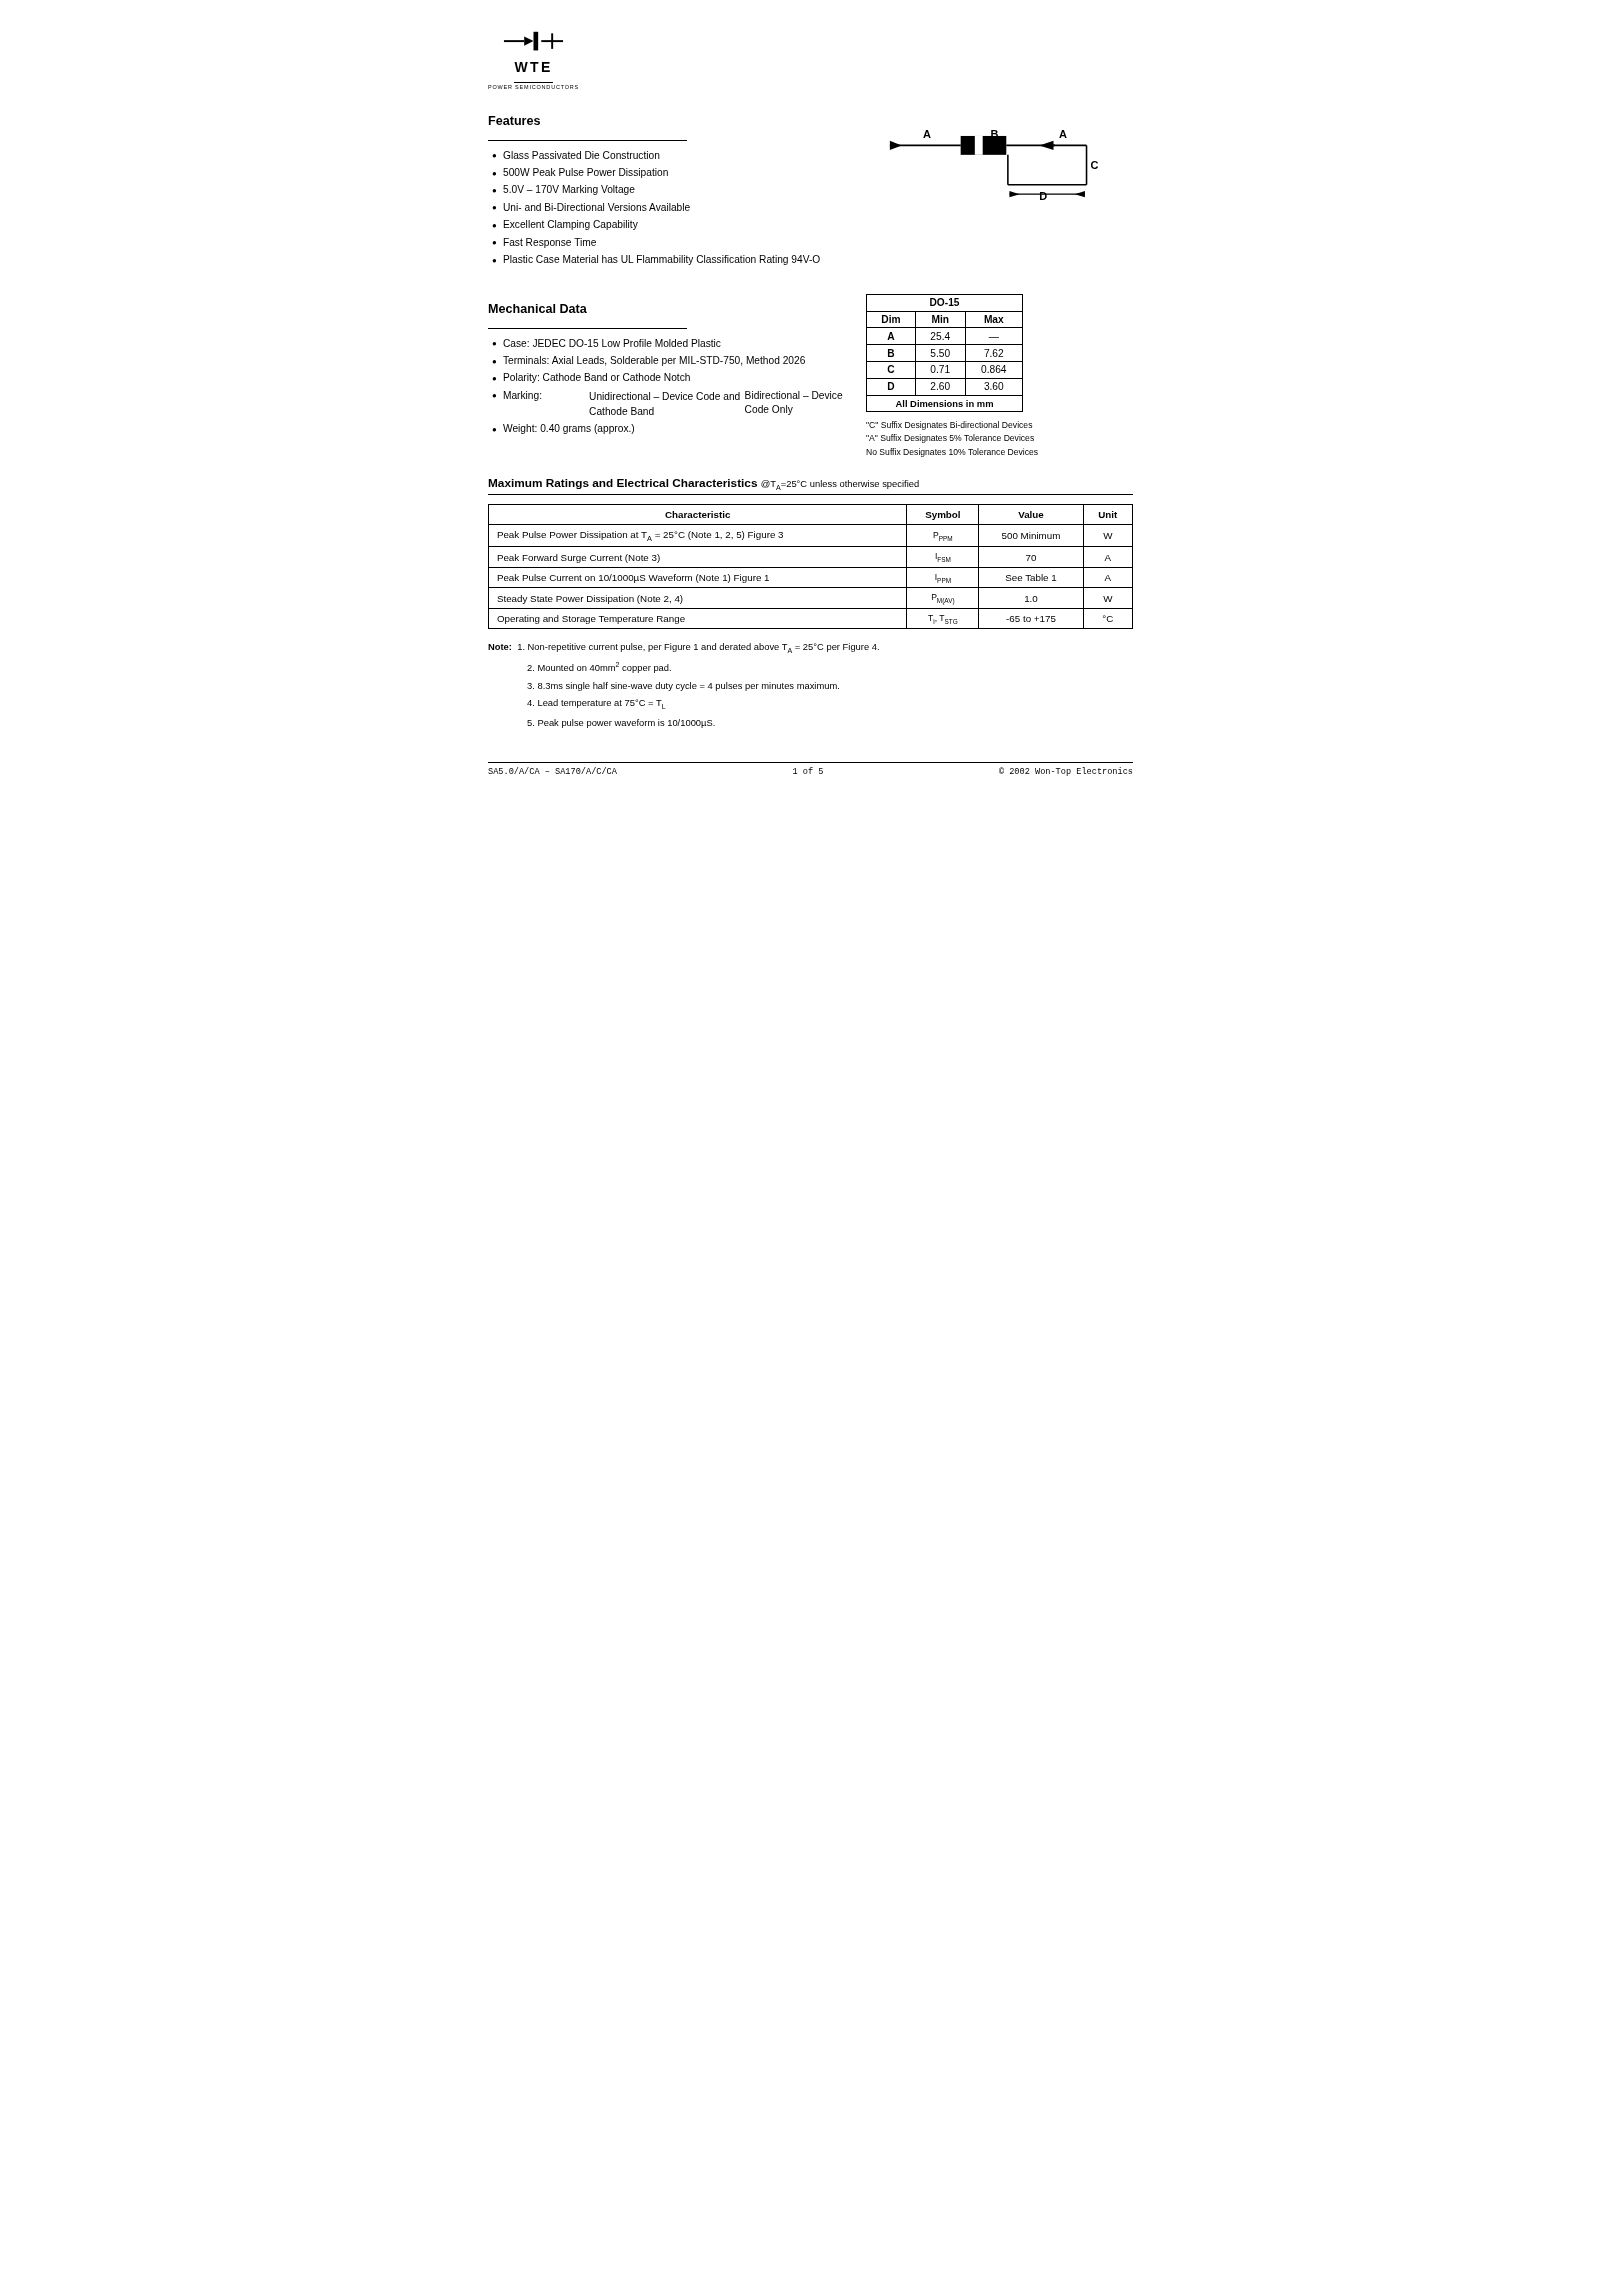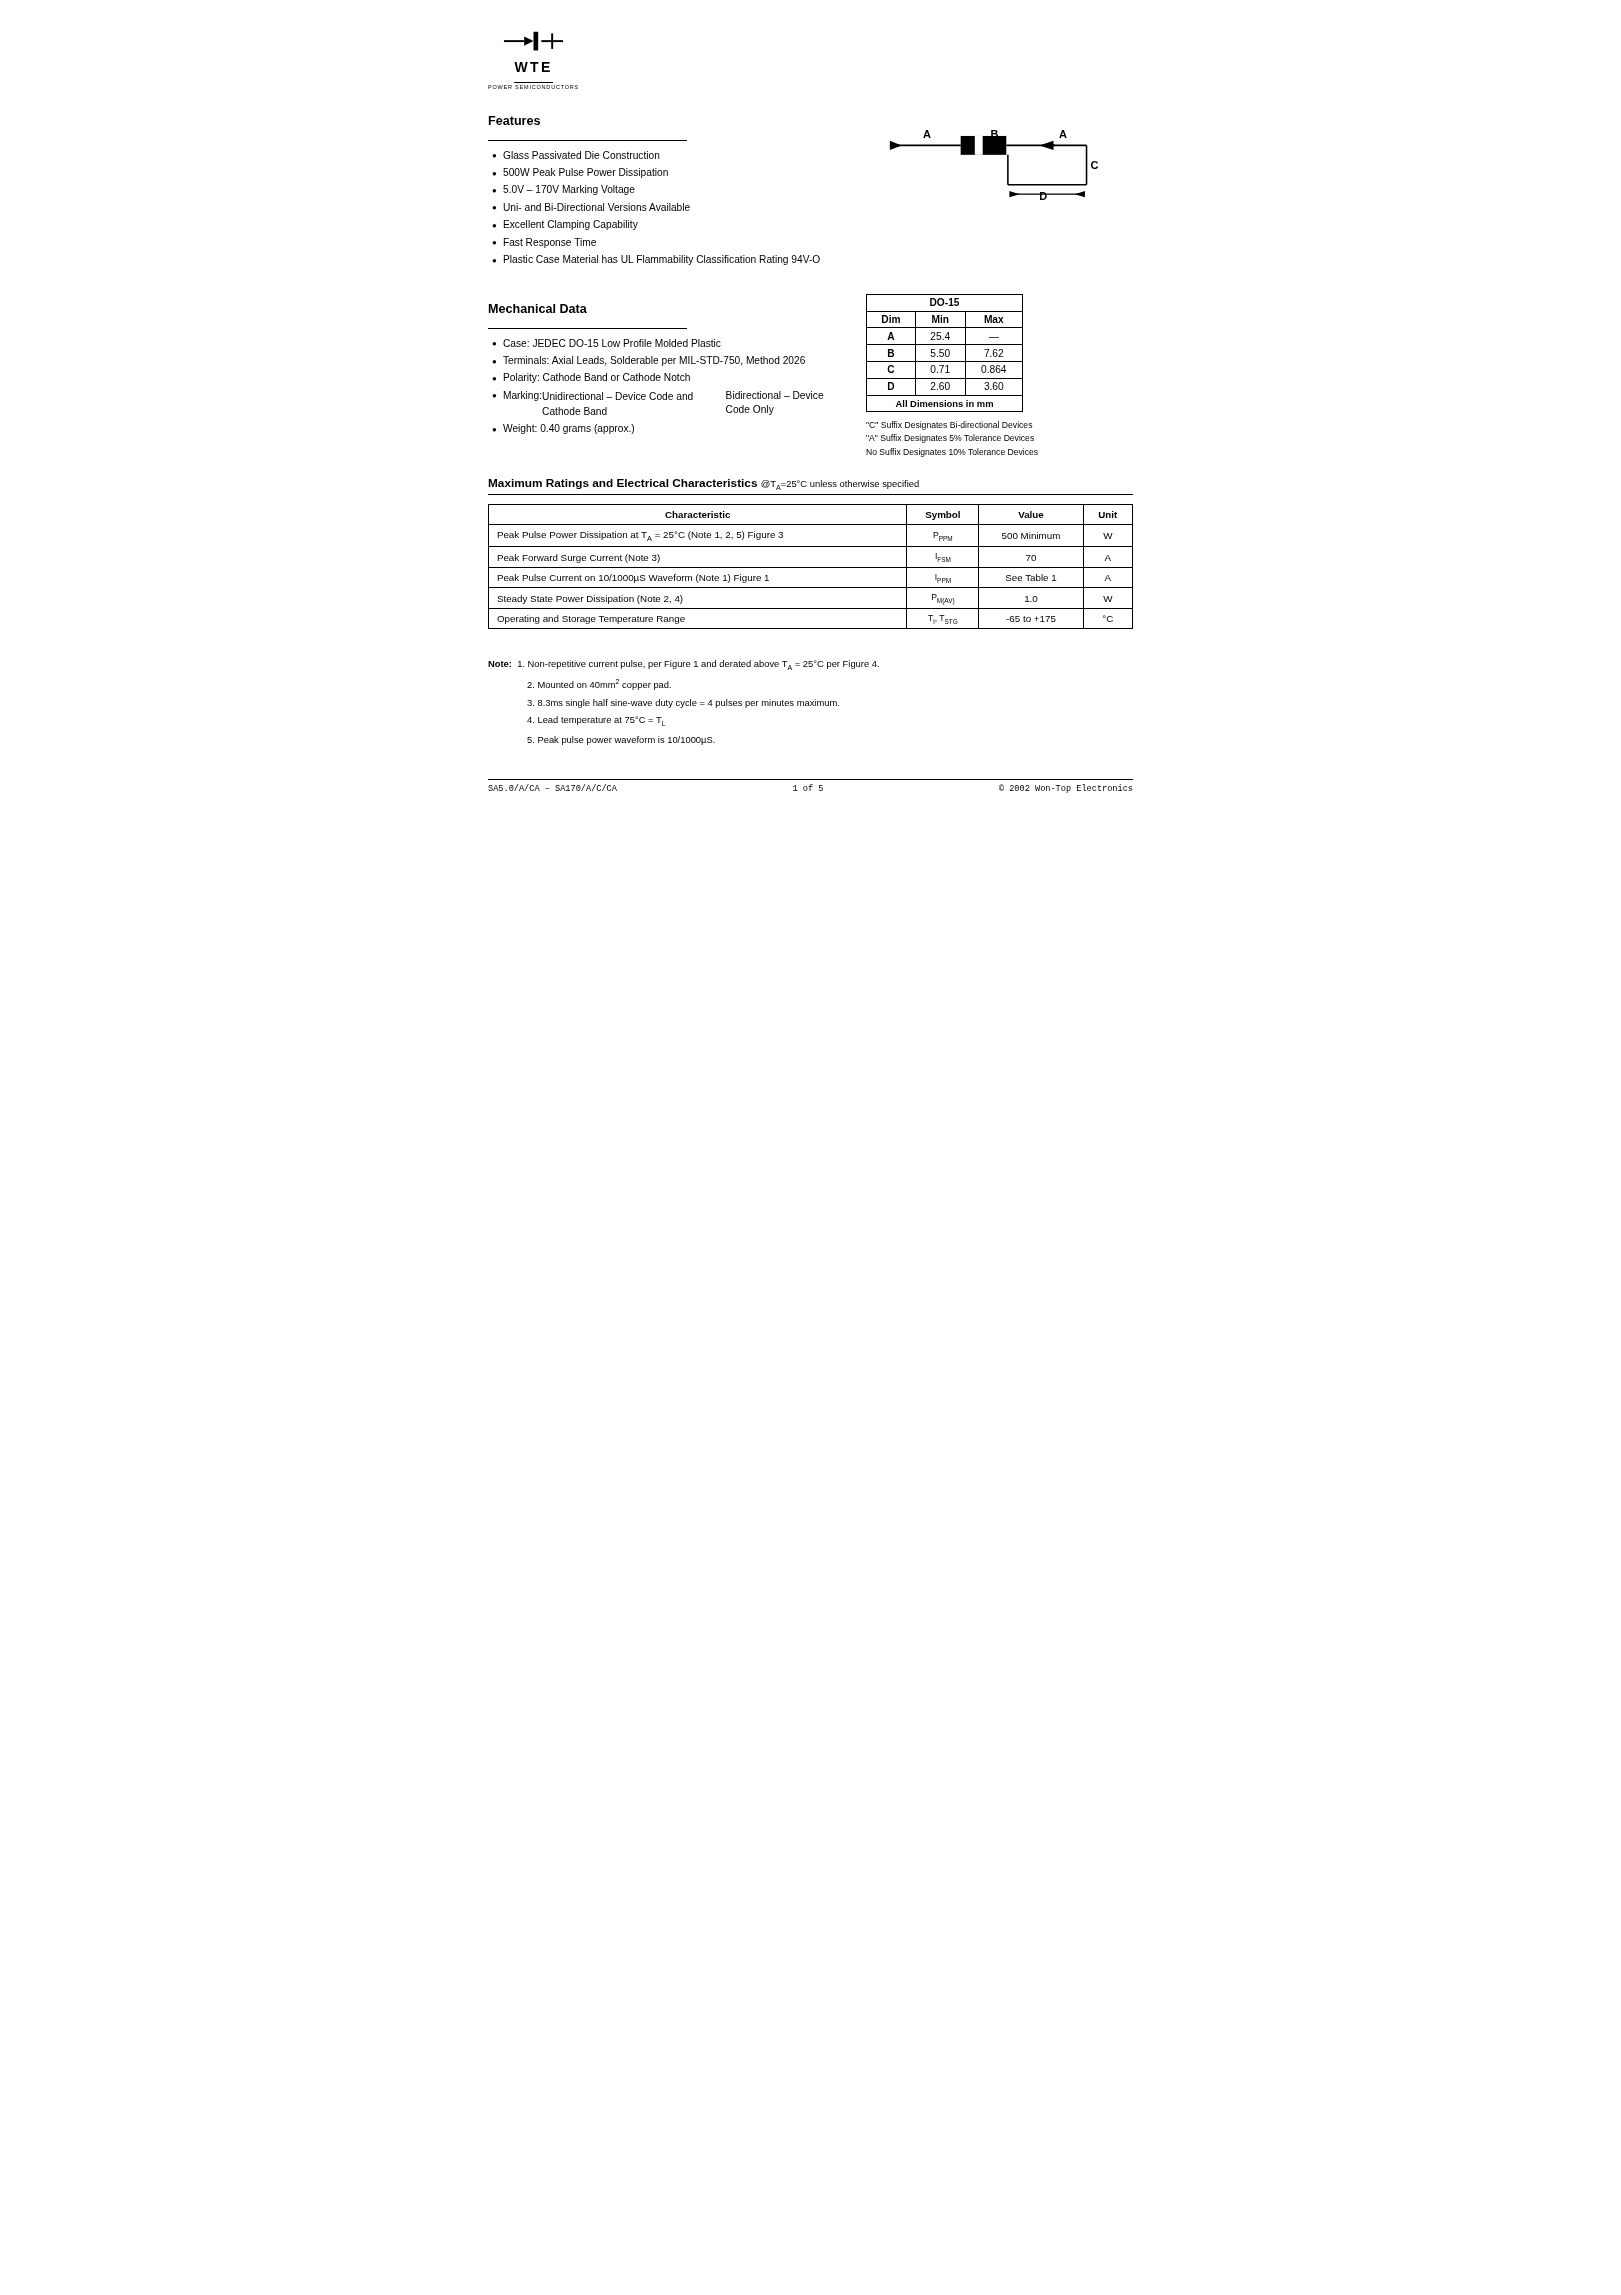--- a/index.html
+++ b/index.html
@@ -170,21 +170,21 @@
     .ratings-subtitle {
       font-size: 9.4px;
       font-weight: normal;
     }
 
     
     .ratings-table {
       border-collapse: collapse;
       width: 100%;
       font-size: 9.8px;
-      margin-bottom: 27px;
+      margin-bottom: 10px;
     }
     .ratings-table th {
       border: 0.8px solid #000;
       padding: 3.9px 7.9px;
       font-weight: bold;
       text-align: center;
       background: #fff;
     }
     .ratings-table td {
       border: 0.8px solid #000;
@@ -305,21 +305,21 @@
 </div>
 
 <div class="two-col">
   <div class="left-col">
     <div class="section-title">Mechanical Data</div>
     <ul class="bullet-list">
       <li>Case: JEDEC DO-15 Low Profile Molded Plastic</li>
       <li>Terminals: Axial Leads, Solderable per MIL-STD-750, Method 2026</li>
       <li>Polarity: Cathode Band or Cathode Notch</li>
       <li>Marking:<br>
-        <span style="display:block; padding-left:0; margin-top:1.6px;">Unidirectional – Device Code and Cathode Band</span>
+        <span style="display:block; padding-left:0; margin-top:1.6px;margin-left:47px;">Unidirectional – Device Code and Cathode Band</span>
         <span style="display:block;">Bidirectional – Device Code Only</span>
       </li>
       <li>Weight: 0.40 grams (approx.)</li>
     </ul>
   </div>
   <div class="right-col">
     <div class="dim-table-container">
       <table class="dim-table">
         <tbody>
             <tr>

